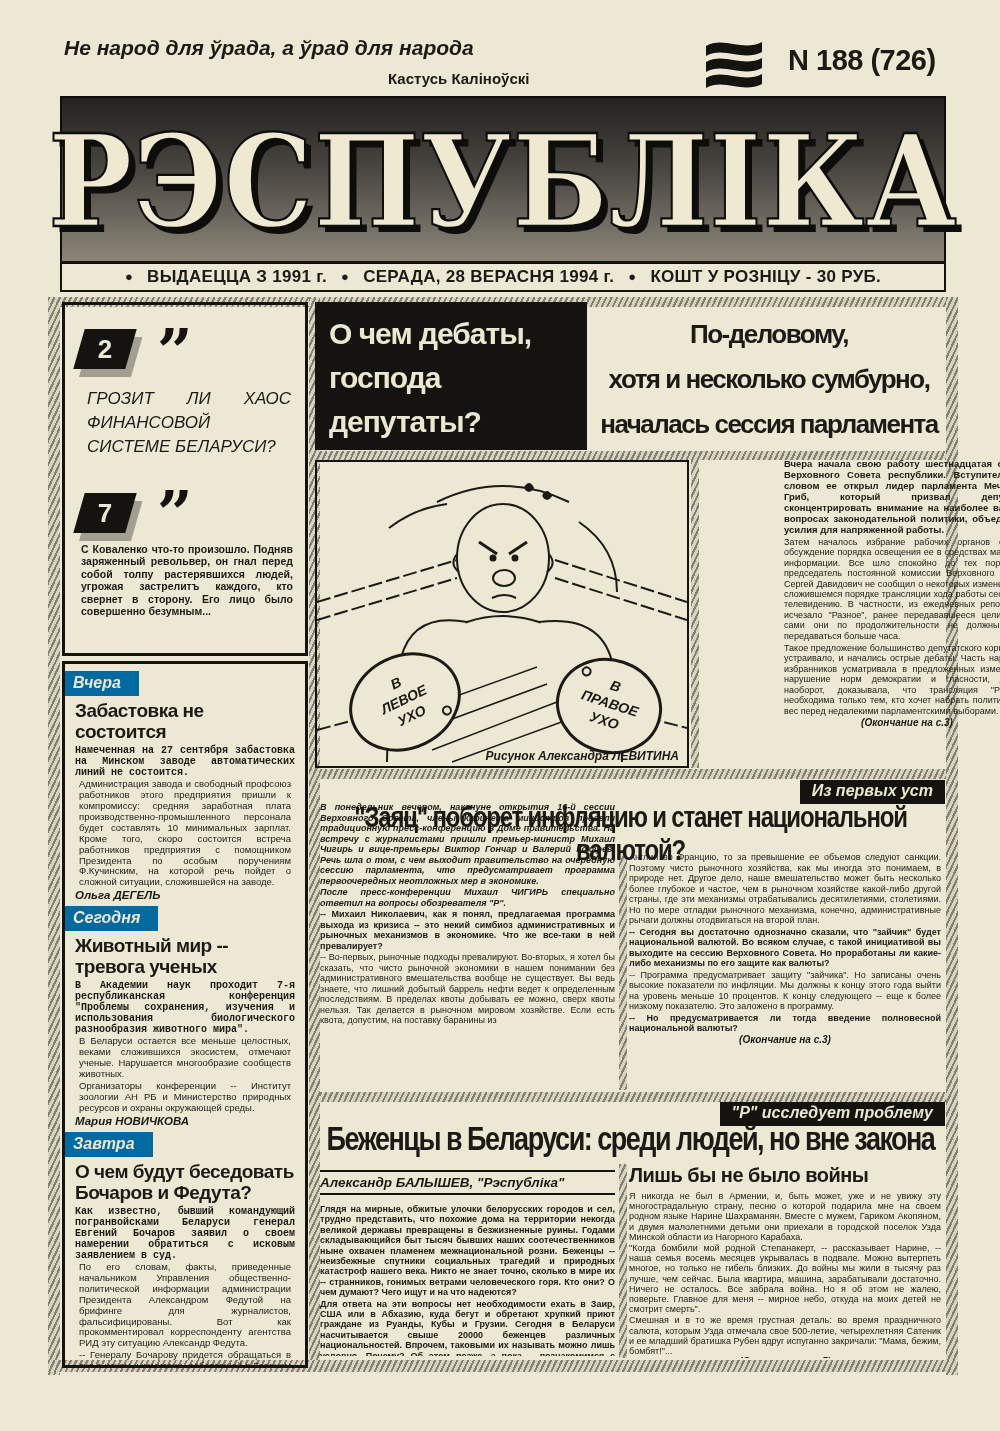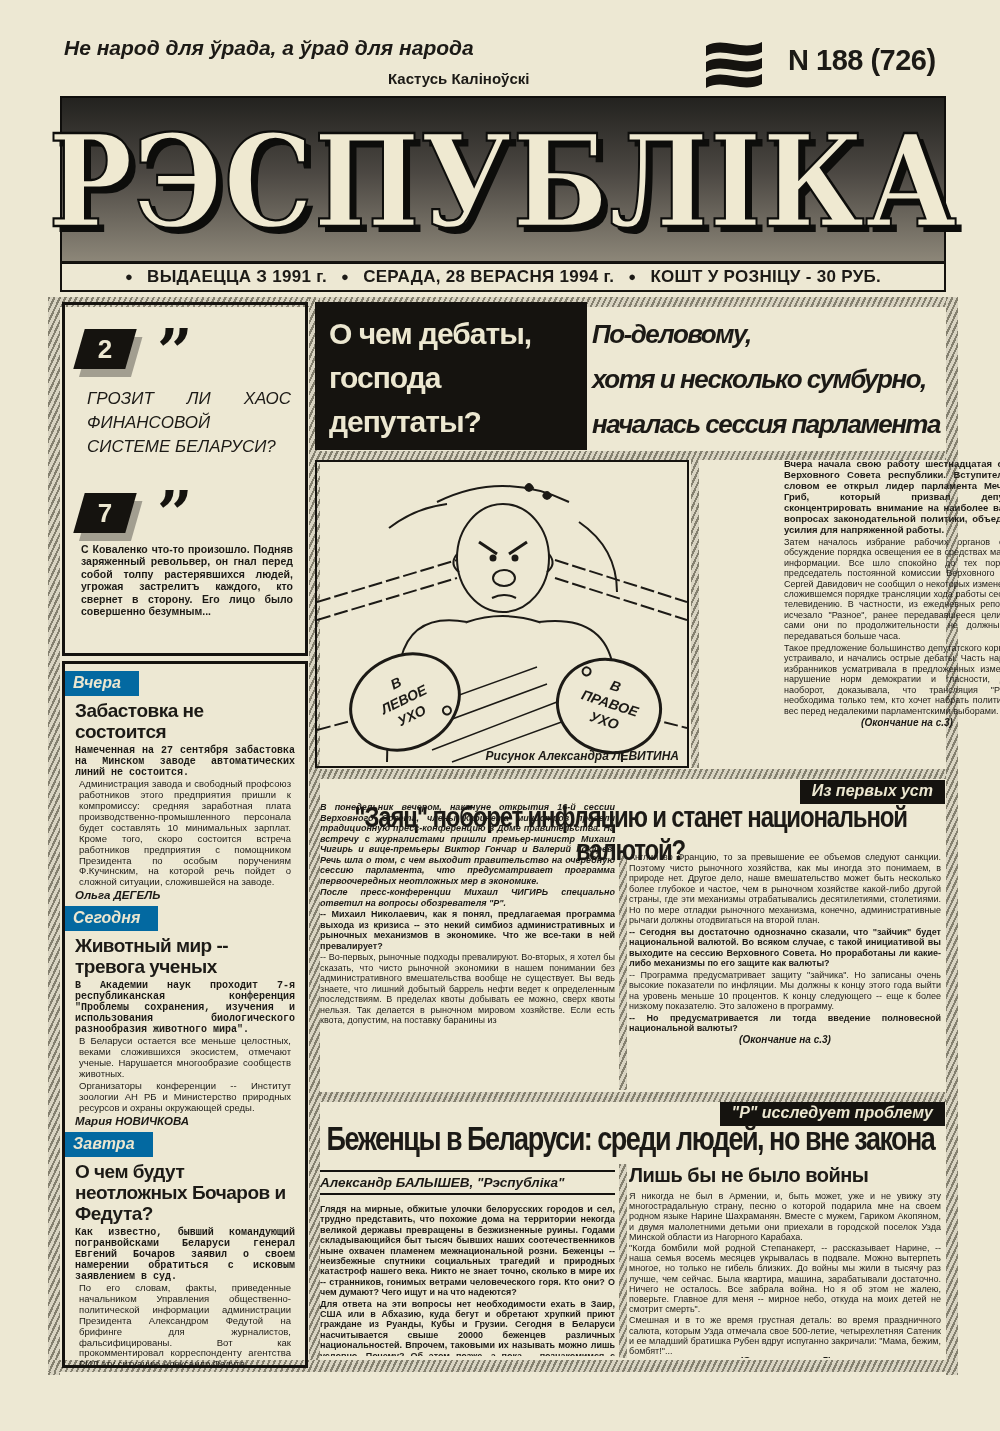--- a/index.html
+++ b/index.html
@@ -51,22 +51,22 @@
   .chip { background:#0369a1; color:#ece7d0; display:inline-block; font-style:italic; font-weight:700;
     font-size:16px; line-height:1.2; padding:2px 18px 4px 8px; margin:3px 0 3px -10px; }
   .sec-h { font-weight:700; font-size:19px; line-height:21px; letter-spacing:-0.5px; margin:1px 0 3px; }
   .sec .lede { font-weight:700; font-size:10px; line-height:11px; text-align:justify; margin:0 0 1px;font-family:Liberation Mono, monospace; }
   .sec .body { font-size:9.5px; line-height:10.9px; text-align:justify; margin:0 4px 1px; }
   .sec .byline { font-style:italic; font-weight:700; font-size:11.5px; margin:1px 0 2px; }
   
   .kicker { left:315px; top:302px; width:272px; height:148px; background:#15130f; color:#ece7d0;
     box-sizing:border-box; padding:10px 14px; font-weight:700; font-size:30px; line-height:44px;
     letter-spacing:-1px; }
-  .main-headline { left:592px; top:312px; width:354px; text-align:left; font-weight:700;
-    font-size:26px; line-height:45px; letter-spacing:-1.5px;font-style:italic; }
+  .main-headline { left:592px; top:312px; width:354px; text-align:center; font-weight:700;
+    font-size:26px; line-height:45px; letter-spacing:-1.5px; }
   
   .cartoon-box { left:315px; top:460px; width:374px; height:308px; border:2px solid #15130f; box-sizing:border-box; }
   .caption { position:absolute; right:8px; bottom:3px; font-style:italic; font-weight:700; font-size:12px; }
   .session-col { left:736px; top:458px; width:246px; height:312px; overflow:hidden;padding-left:48px; }
   .session-col p { margin:0 0 2px; text-align:justify; font-size:9px; line-height:10.4px; }
   .session-col .lede { font-weight:700; font-size:9.5px; line-height:11px; }
   .cont { text-align:center !important; font-style:italic; font-weight:700; font-size:10px !important; }
   
   .badge-right { position:absolute; background:#15130f; color:#ece7d0; font-style:italic; font-weight:700;
     font-size:16px; padding:2px 12px 4px; }
@@ -157,21 +157,21 @@
     <section class="sec">
       <div class="chip">Сегодня</div>
       <div class="sec-h">Животный мир -- тревога ученых</div>
       <p class="lede">В Академии наук проходит 7-я республиканская конференция "Проблемы сохранения, изучения и использования биологического разнообразия животного мира".</p>
       <p class="body">В Беларуси остается все меньше целостных, веками сложившихся экосистем, отмечают ученые. Нарушается многообразие сообществ животных.</p>
       <p class="body">Организаторы конференции -- Институт зоологии АН РБ и Министерство природных ресурсов и охраны окружающей среды.</p>
       <div class="byline">Мария НОВИЧКОВА</div>
     </section>
     <section class="sec">
       <div class="chip">Завтра</div>
-      <div class="sec-h">О чем будут неотложных Бочаров и Федута?</div>
+      <div class="sec-h">О чем будут беседовать Бочаров и Федута?</div>
       <p class="lede">Как известно, бывший командующий погранвойсками Беларуси генерал Евгений Бочаров заявил о своем намерении обратиться с исковым заявлением в суд.</p>
       <p class="body">По его словам, факты, приведенные начальником Управления общественно-политической информации администрации Президента Александром Федутой на брифинге для журналистов, фальсифицированы. Вот как прокомментировал корреспонденту агентства РИД эту ситуацию Александр Федута.</p>
       <p class="body">-- Генералу Бочарову придется обращаться в суд с иском к комиссии, работавшей в Главном управлении погранвойск по поручению Президента, ибо ни один из приведенных мною фактов не был высосан из пальца, а взят из справки, подготовленной этой комиссией. Если же генерал Бочаров в качестве ответчика захочет видеть именно Федуту, то Федута попросит Евгения Михайловича предъявить стенограмму брифинга и указать, по поводу каких конкретно заявлений генерал обратился в суд. В том случае, если суд отклонит иск народного депутата Бочарова либо признает Федуту невиновным по предъявленным обвинениям, Федута сам обратится в суд с иском о защите чести и достоинства.</p>
     </section>
   </div>
 
   <div class="abs kicker">
     <div>О чем дебаты,</div>
     <div>господа</div>
     <div>депутаты?</div>

